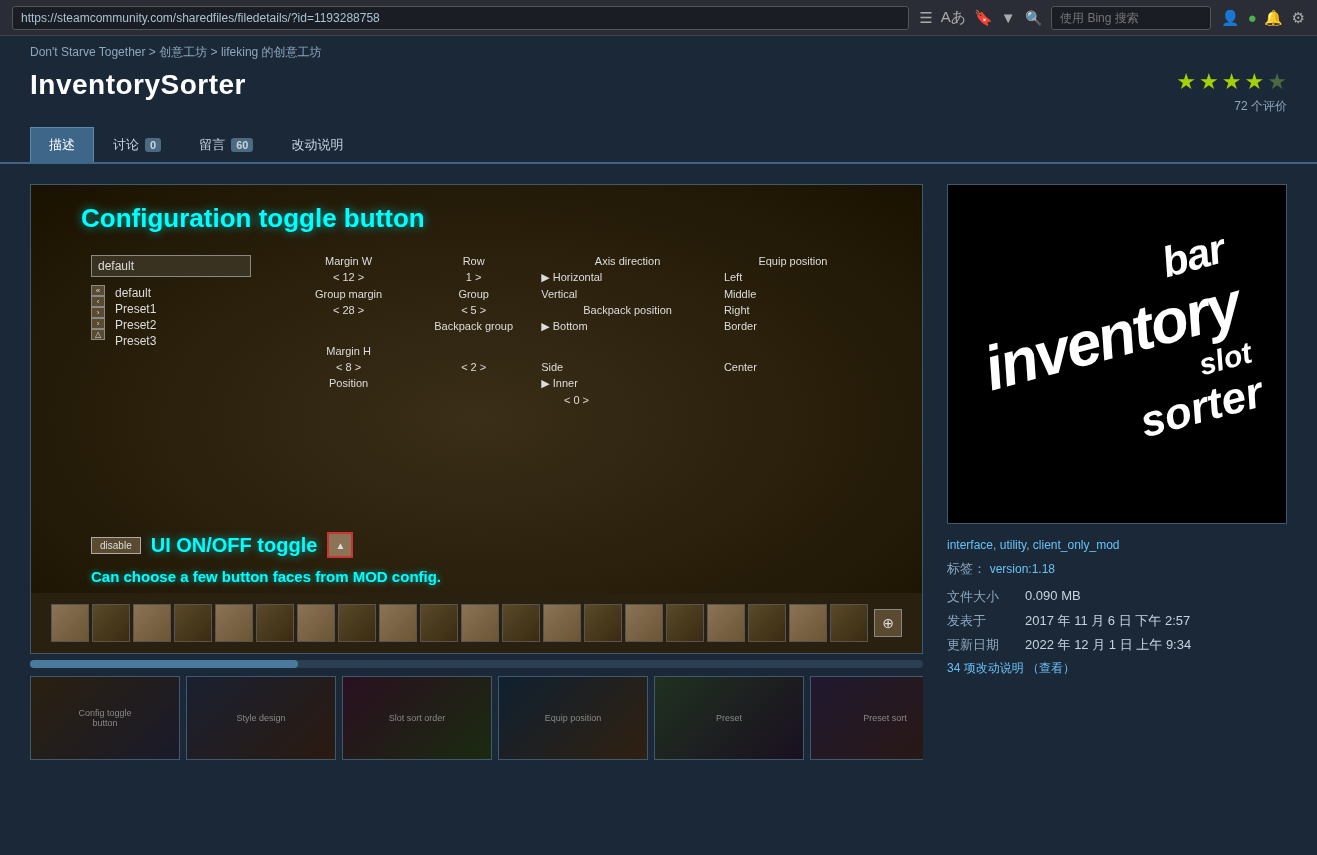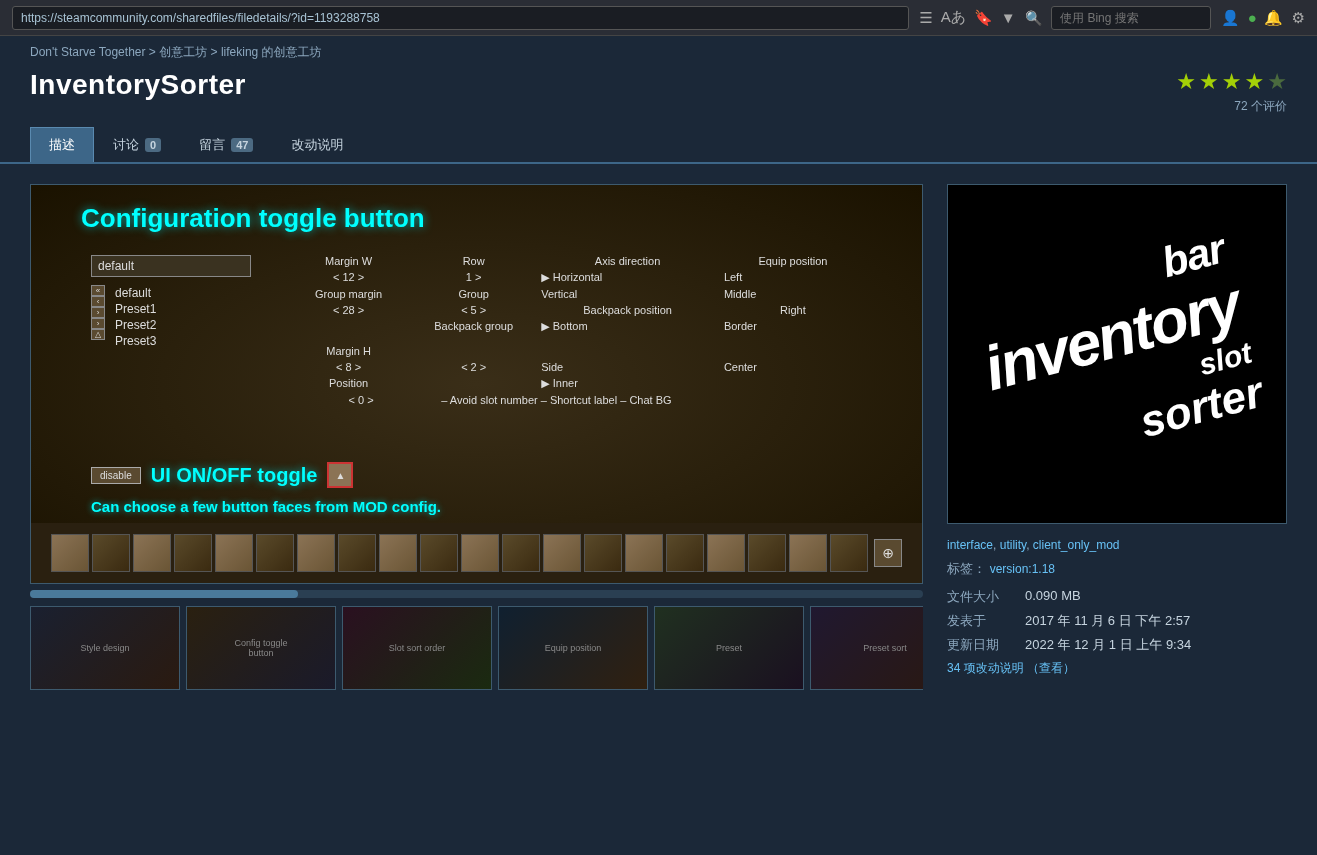--- a/index.html
+++ b/index.html
@@ -146,21 +146,21 @@
       flex: 1;
       min-width: 0;
     }
 
     
     .main-image-container {
       background: #0ea5e9;
       border: 1px solid #3d5a6e;
       position: relative;
       overflow: hidden;
-      height: 400px;
+      height: 470px;
       display: flex;
       align-items: center;
       justify-content: center;
       text-decoration: underline;
     }
 
     
     .screenshot-inner {
       position: relative;
       width: 100%;
@@ -447,21 +447,21 @@
         <span class="star filled">★</span>
         <span class="star empty">★</span>
       </div>
       <div class="rating-count">72 个评价</div>
     </div>
   </div>
 
   <div class="tabs">
     <a class="tab active" href="#">描述</a>
     <a class="tab" href="#">讨论 <span class="tab-badge">0</span></a>
-    <a class="tab" href="#">留言 <span class="tab-badge">47</span></a>
+    <a class="tab" href="#">留言 <span class="tab-badge">60</span></a>
     <a class="tab" href="#">改动说明</a>
   </div>
 
   <div class="main-content">
 
     <div class="left-col">
 
       <div class="main-image-container">
         <div class="screenshot-inner">
 
@@ -505,21 +505,21 @@
               <div style="display:flex; gap:10px; margin-bottom:4px; color:#ddd; font-size:11px;">
                 <div style="flex:1; text-align:center;">Group margin</div>
                 <div style="flex:1; text-align:center;">Group</div>
                 <div style="flex:1.5;">Vertical</div>
                 <div style="flex:1.2;">Middle</div>
               </div>
               <div style="display:flex; gap:10px; margin-bottom:4px; color:#ddd; font-size:11px;">
                 <div style="flex:1; text-align:center;">&lt; 28 &gt;</div>
                 <div style="flex:1; text-align:center;">&lt; 5 &gt;</div>
                 <div style="flex:1.5; text-align:center;">Backpack position</div>
-                <div style="flex:1.2;text-align:center;">Right</div>
+                <div style="flex:1.2;">Right</div>
               </div>
               <div style="display:flex; gap:10px; margin-bottom:4px; color:#ddd; font-size:11px;">
                 <div style="flex:1; text-align:center;margin-top:25px;">Margin H</div>
                 <div style="flex:1; text-align:center;">Backpack group</div>
                 <div style="flex:1.5;">▶ Bottom</div>
                 <div style="flex:1.2;">Border</div>
               </div>
               <div style="display:flex; gap:10px; margin-bottom:4px; color:#ddd; font-size:11px;">
                 <div style="flex:1; text-align:center;">&lt; 8 &gt;</div>
                 <div style="flex:1; text-align:center;">&lt; 2 &gt;</div>
@@ -527,21 +527,20 @@
                 <div style="flex:1.2;">Center</div>
               </div>
               <div style="display:flex; gap:10px; margin-bottom:4px; color:#ddd; font-size:11px;">
                 <div style="flex:1; text-align:center;">Position</div>
                 <div style="flex:1;"></div>
                 <div style="flex:1.5;">▶ Inner</div>
                 <div style="flex:1.2;"></div>
               </div>
               <div style="display:flex; gap:10px; margin-bottom:4px; color:#ddd; font-size:11px;">
                 <div style="flex:1; text-align:center;">&lt; 0 &gt;</div>
-                <div style="flex:3;">– Avoid slot number  – Shortcut label  – Chat BG</div>
               </div>
             </div>
           </div>
 
           <div style="position:absolute; bottom:95px; left:60px; display:flex; align-items:center; gap:10px;">
             <div class="disable-btn">disable</div>
             <div class="ui-toggle-label">UI ON/OFF toggle</div>
             <div class="toggle-btn">▲</div>
           </div>
 
@@ -572,24 +571,24 @@
           </div>
         </div>
       </div>
 
       <div class="scrollbar-h">
         <div class="scrollbar-thumb"></div>
       </div>
 
       <div class="thumbnail-strip">
         <div class="thumbnail">
+          <div class="thumb-img" style="background: linear-gradient(135deg, #2a2010 0%, #1a1a2a 100%); display:flex; align-items:center; justify-content:center; color:#888; font-size:9px; text-align:center; padding:4px;">Config toggle<br>button</div>
+        </div>
+        <div class="thumbnail">
           <div class="thumb-img" style="background: linear-gradient(135deg, #1a2030 0%, #2a1a10 100%); display:flex; align-items:center; justify-content:center; color:#888; font-size:9px;">Style design</div>
-        </div>
-        <div class="thumbnail">
-          <div class="thumb-img" style="background: linear-gradient(135deg, #2a2010 0%, #1a1a2a 100%); display:flex; align-items:center; justify-content:center; color:#888; font-size:9px; text-align:center; padding:4px;">Config toggle<br>button</div>
         </div>
         <div class="thumbnail">
           <div class="thumb-img" style="background: linear-gradient(135deg, #2a1020 0%, #1a2a10 100%); display:flex; align-items:center; justify-content:center; color:#888; font-size:9px;">Slot sort order</div>
         </div>
         <div class="thumbnail">
           <div class="thumb-img" style="background: linear-gradient(135deg, #102030 0%, #302010 100%); display:flex; align-items:center; justify-content:center; color:#888; font-size:9px;">Equip position</div>
         </div>
         <div class="thumbnail">
           <div class="thumb-img" style="background: linear-gradient(135deg, #203020 0%, #1a1020 100%); display:flex; align-items:center; justify-content:center; color:#888; font-size:9px;">Preset</div>
         </div>

